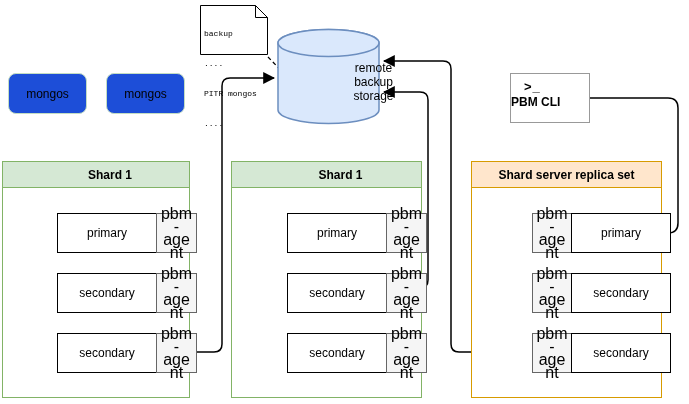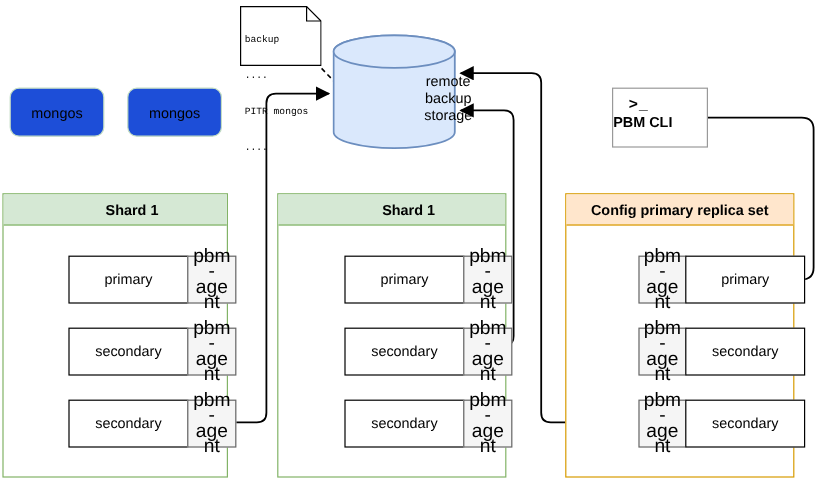--- a/index.html
+++ b/index.html
@@ -143,21 +143,21 @@
     <div class="node-box">secondary</div>
     <div class="agent-box right-agent">pbm-agent</div>
   </div>
   <div class="row s2 r3">
     <div class="node-box">secondary</div>
     <div class="agent-box right-agent">pbm-agent</div>
   </div>
 
   <div class="rs orange config">
     <div class="rs-header">
-      <span>Config primary replica set</span>
+      <span>Shard server replica set</span>
     </div>
   </div>
   <div class="row cfg r1">
     <div class="agent-box" style="width:40px">pbm-agent</div>
     <div class="node-box right-node">primary</div>
   </div>
   <div class="row cfg r2">
     <div class="agent-box" style="width:40px">pbm-agent</div>
     <div class="node-box right-node">secondary</div>
   </div>

